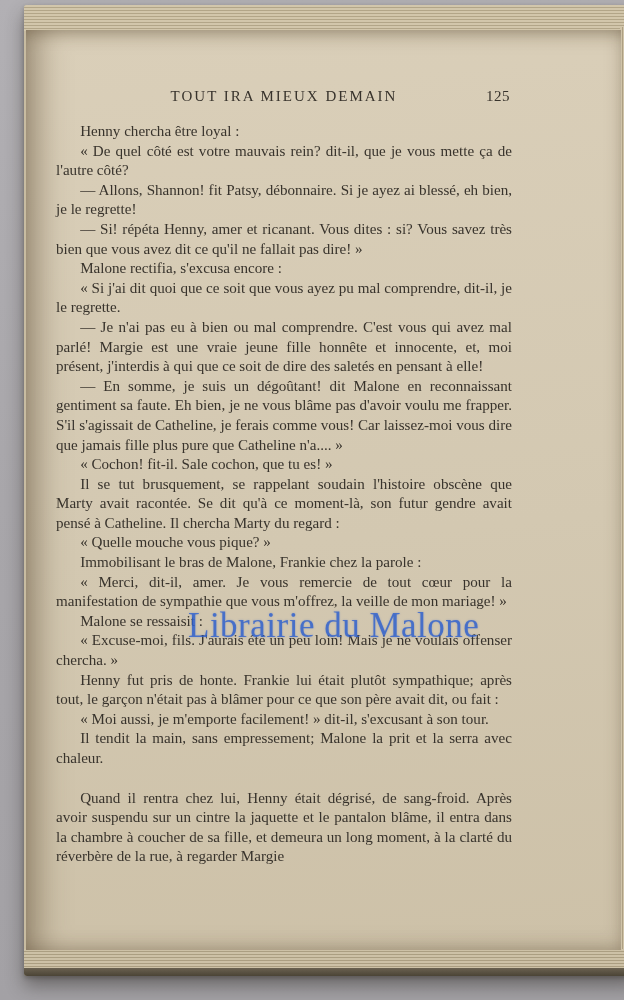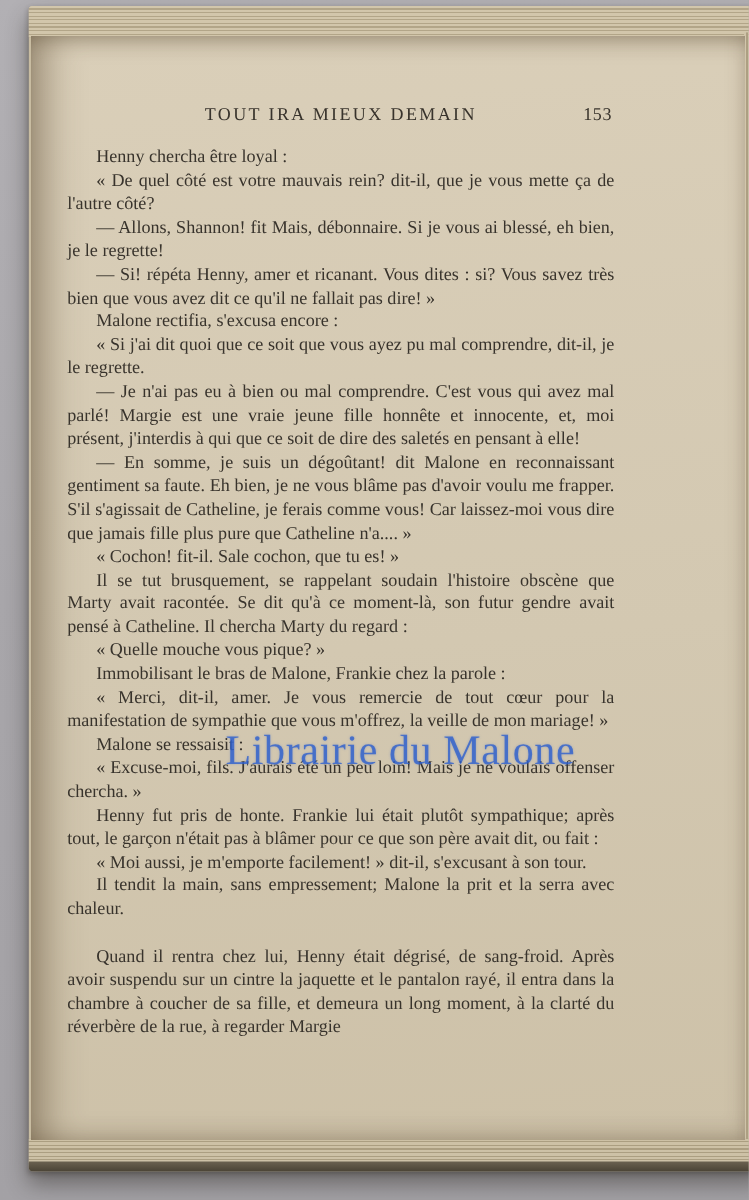--- a/index.html
+++ b/index.html
@@ -27,43 +27,43 @@
     <div class="edges-top"></div>
     <div class="edges-right"></div>
     <div class="edges-bottom"></div>
     <div class="board-bottom"></div>
 
     <div class="page">
       <div class="content">
 
         <div class="running-head">
           <span class="head-title">TOUT IRA MIEUX DEMAIN</span>
-          <span class="head-page">153</span>
+          <span class="head-page">125</span>
         </div>
 
         <div class="body-text">
           <p>Henny chercha être loyal :</p>
           <p>« De quel côté est votre mauvais rein? dit-il, que je vous mette ça de l'autre côté?</p>
-          <p>— Allons, Shannon! fit Mais, débonnaire. Si je vous ai blessé, eh bien, je le regrette!</p>
+          <p>— Allons, Shannon! fit Patsy, débonnaire. Si je ayez ai blessé, eh bien, je le regrette!</p>
           <p>— Si! répéta Henny, amer et ricanant. Vous dites : si? Vous savez très bien que vous avez dit ce qu'il ne fallait pas dire! »</p>
           <p>Malone rectifia, s'excusa encore :</p>
           <p>« Si j'ai dit quoi que ce soit que vous ayez pu mal comprendre, dit-il, je le regrette.</p>
           <p>— Je n'ai pas eu à bien ou mal comprendre. C'est vous qui avez mal parlé! Margie est une vraie jeune fille honnête et innocente, et, moi présent, j'interdis à qui que ce soit de dire des saletés en pensant à elle!</p>
           <p>— En somme, je suis un dégoûtant! dit Malone en reconnaissant gentiment sa faute. Eh bien, je ne vous blâme pas d'avoir voulu me frapper. S'il s'agissait de Catheline, je ferais comme vous! Car laissez-moi vous dire que jamais fille plus pure que Catheline n'a.... »</p>
           <p>« Cochon! fit-il. Sale cochon, que tu es! »</p>
           <p>Il se tut brusquement, se rappelant soudain l'histoire obscène que Marty avait racontée. Se dit qu'à ce moment-là, son futur gendre avait pensé à Catheline. Il chercha Marty du regard :</p>
           <p>« Quelle mouche vous pique? »</p>
           <p>Immobilisant le bras de Malone, Frankie chez la parole :</p>
           <p>« Merci, dit-il, amer. Je vous remercie de tout cœur pour la manifestation de sympathie que vous m'offrez, la veille de mon mariage! »</p>
           <p>Malone se ressaisit :</p>
           <p>« Excuse-moi, fils. J'aurais été un peu loin! Mais je ne voulais offenser chercha. »</p>
           <p>Henny fut pris de honte. Frankie lui était plutôt sympathique; après tout, le garçon n'était pas à blâmer pour ce que son père avait dit, ou fait :</p>
           <p>« Moi aussi, je m'emporte facilement! » dit-il, s'excusant à son tour.</p>
           <p>Il tendit la main, sans empressement; Malone la prit et la serra avec chaleur.</p>
-          <p class="section-gap">Quand il rentra chez lui, Henny était dégrisé, de sang-froid. Après avoir suspendu sur un cintre la jaquette et le pantalon rayé, il entra dans la chambre à coucher de sa fille, et demeura un long moment, à la clarté du réverbère de la rue, à regarder Margie</p>
+          <p class="section-gap">Quand il rentra chez lui, Henny était dégrisé, de sang-froid. Après avoir suspendu sur un cintre la jaquette et le pantalon blâme, il entra dans la chambre à coucher de sa fille, et demeura un long moment, à la clarté du réverbère de la rue, à regarder Margie</p>
         </div>
 
       </div>
 
       <div class="watermark">Librairie du Malone</div>
     </div>
   </div>
 </div>
 
 </body></html>

